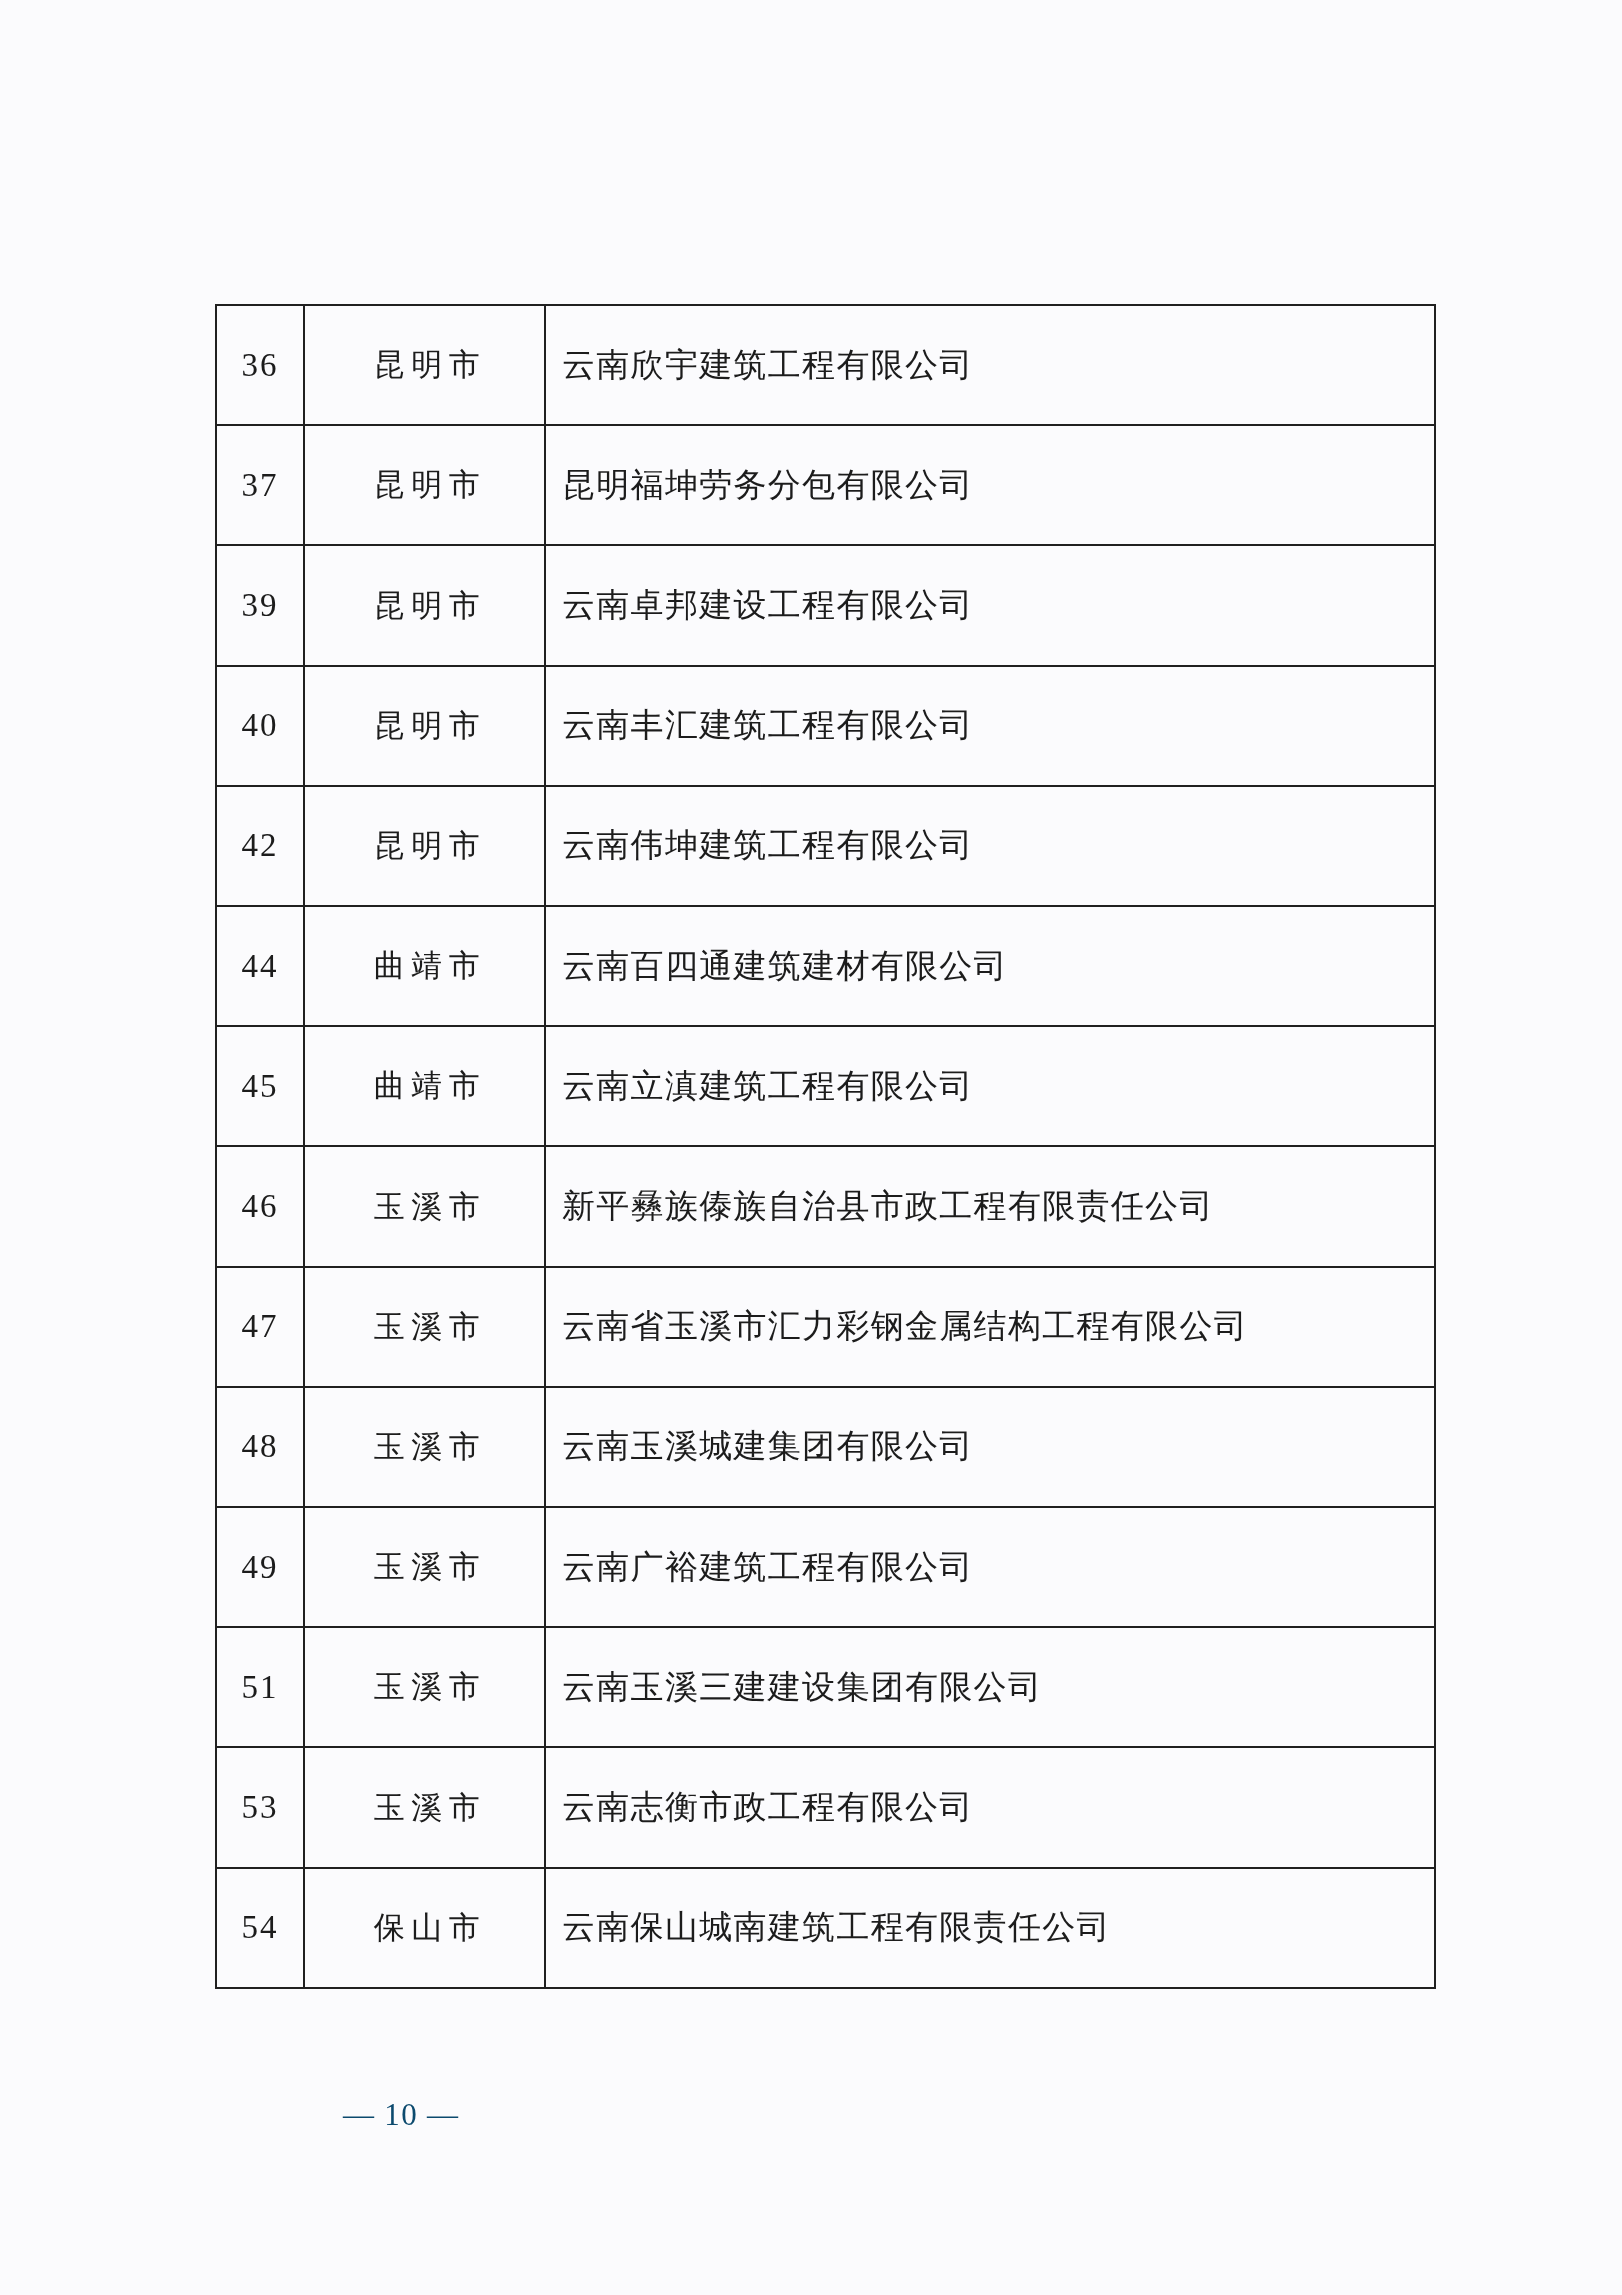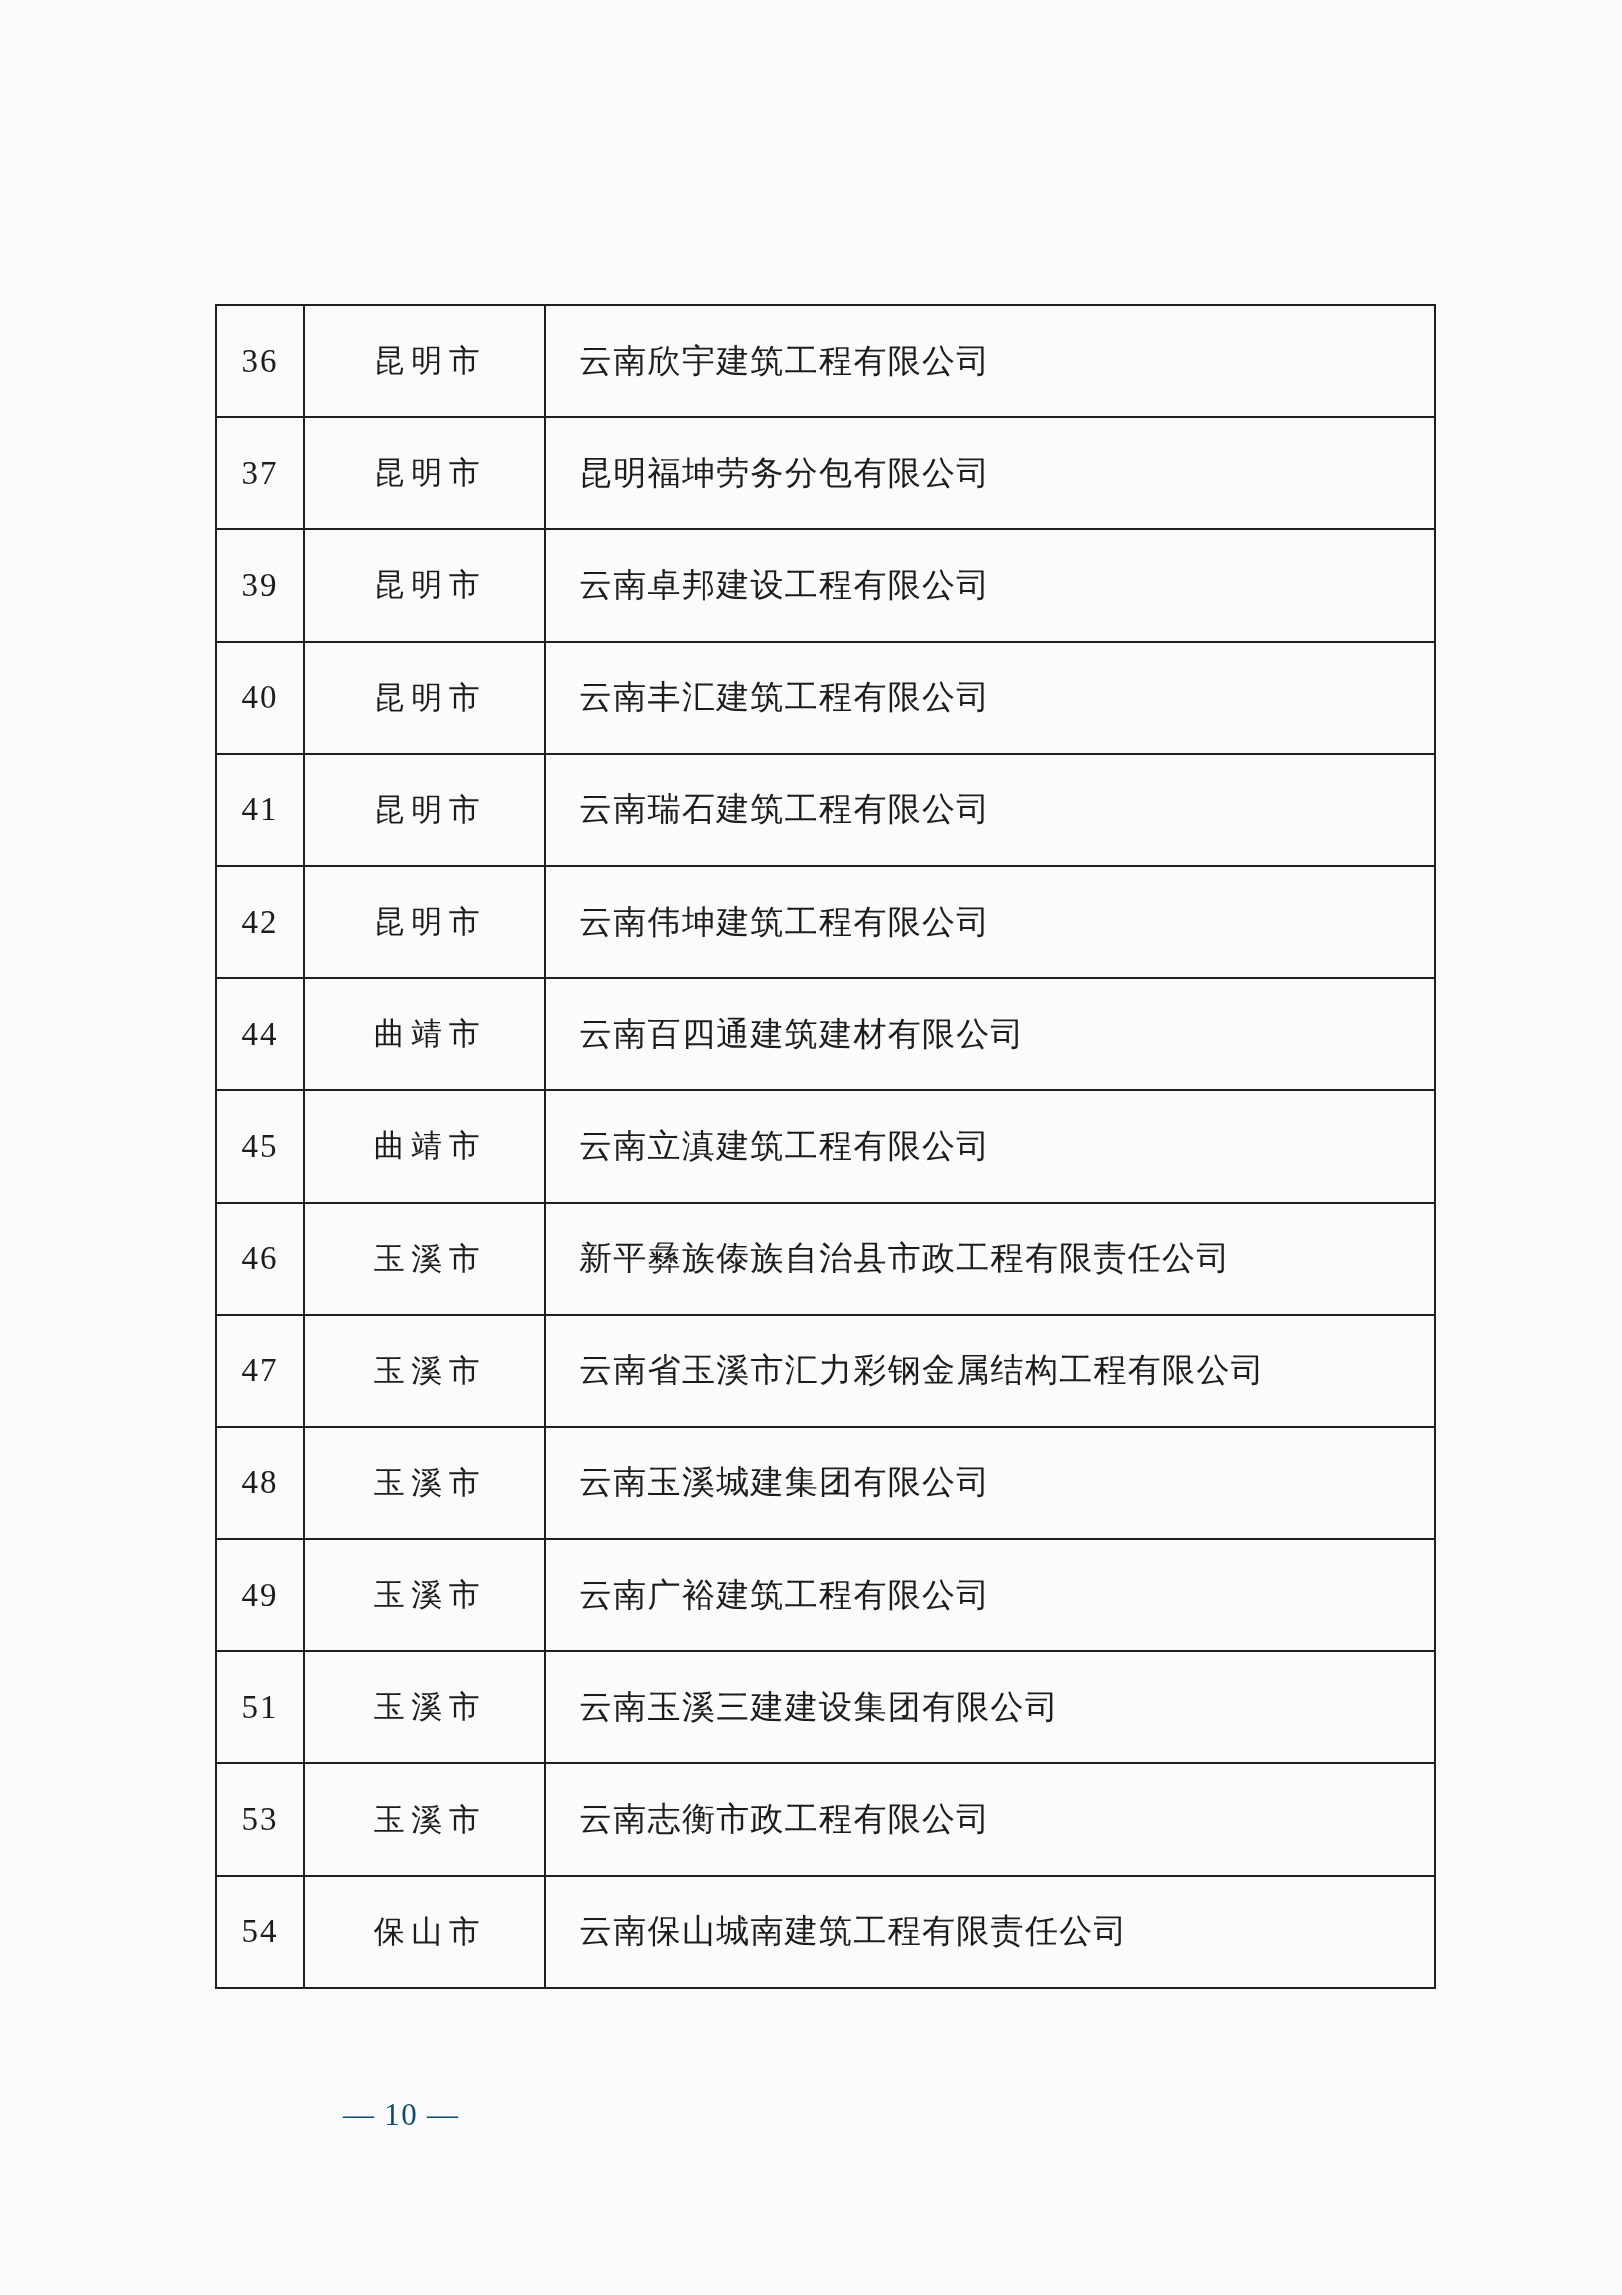--- a/index.html
+++ b/index.html
@@ -43,21 +43,21 @@
     letter-spacing: 2px;
   }
   td.city-cell {
     text-align: center;
     font-size: 31px;
     letter-spacing: 6.5px;
     padding-left: 12px;
   }
   td.company-cell {
     text-align: left;
-    padding-left: 33px;
+    padding-left: 16px;
     font-size: 33px;
     letter-spacing: 1.3px;
   }
   .page-footer {
     position: absolute;
     left: 296px;
     top: 2094px;
     font-size: 31px;
     line-height: 42px;
     letter-spacing: 1.3px;
@@ -91,25 +91,20 @@
         </tr>
         <tr>
           <td class="row-number-cell">39</td>
           <td class="city-cell">昆明市</td>
           <td class="company-cell">云南卓邦建设工程有限公司</td>
         </tr>
         <tr>
           <td class="row-number-cell">40</td>
           <td class="city-cell">昆明市</td>
           <td class="company-cell">云南丰汇建筑工程有限公司</td>
-        </tr>
-        <tr>
-          <td class="row-number-cell">41</td>
-          <td class="city-cell">昆明市</td>
-          <td class="company-cell">云南瑞石建筑工程有限公司</td>
         </tr>
         <tr>
           <td class="row-number-cell">42</td>
           <td class="city-cell">昆明市</td>
           <td class="company-cell">云南伟坤建筑工程有限公司</td>
         </tr>
         <tr>
           <td class="row-number-cell">44</td>
           <td class="city-cell">曲靖市</td>
           <td class="company-cell">云南百四通建筑建材有限公司</td>

